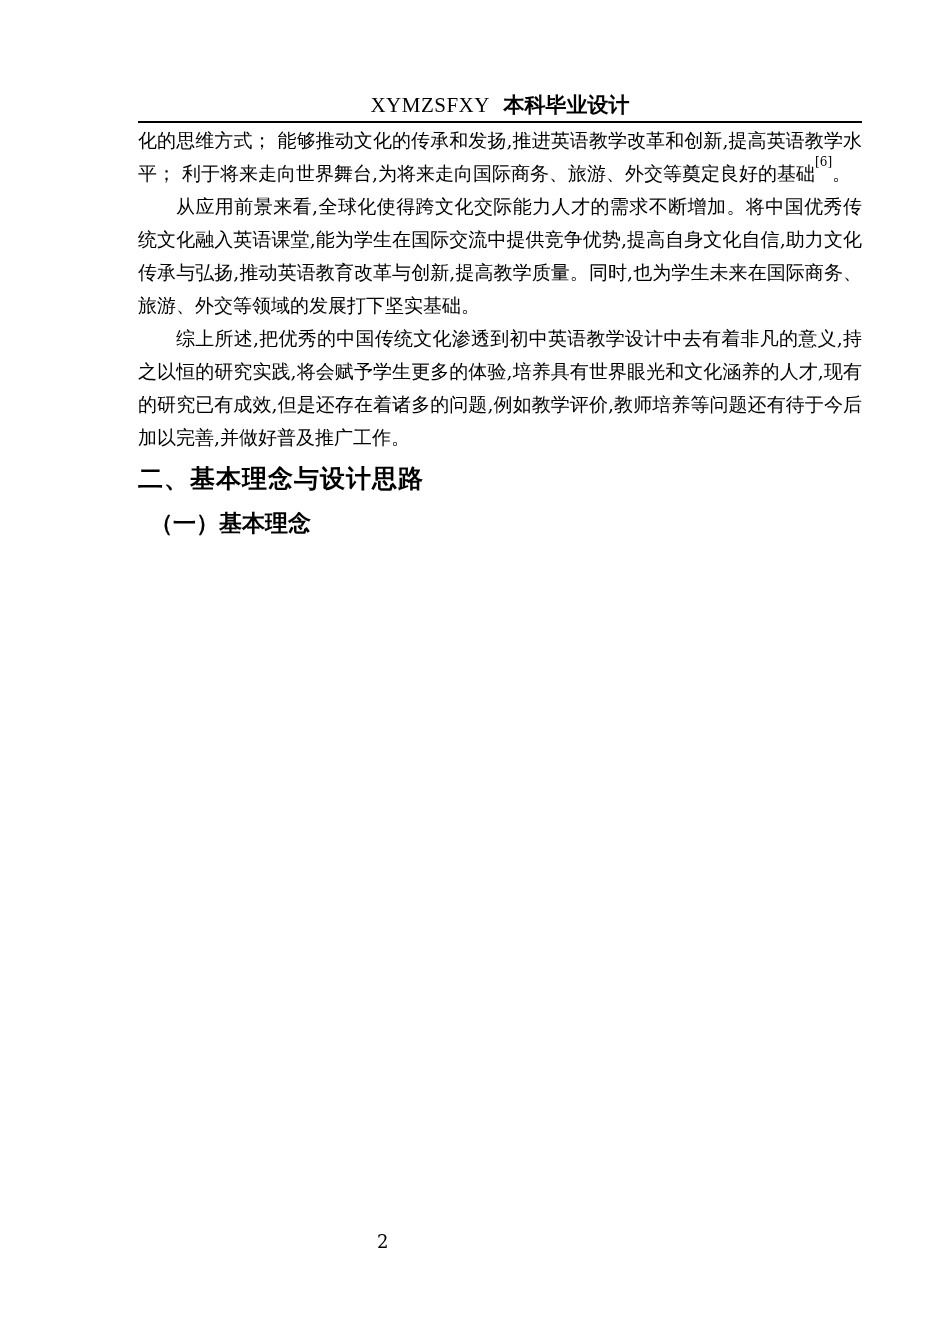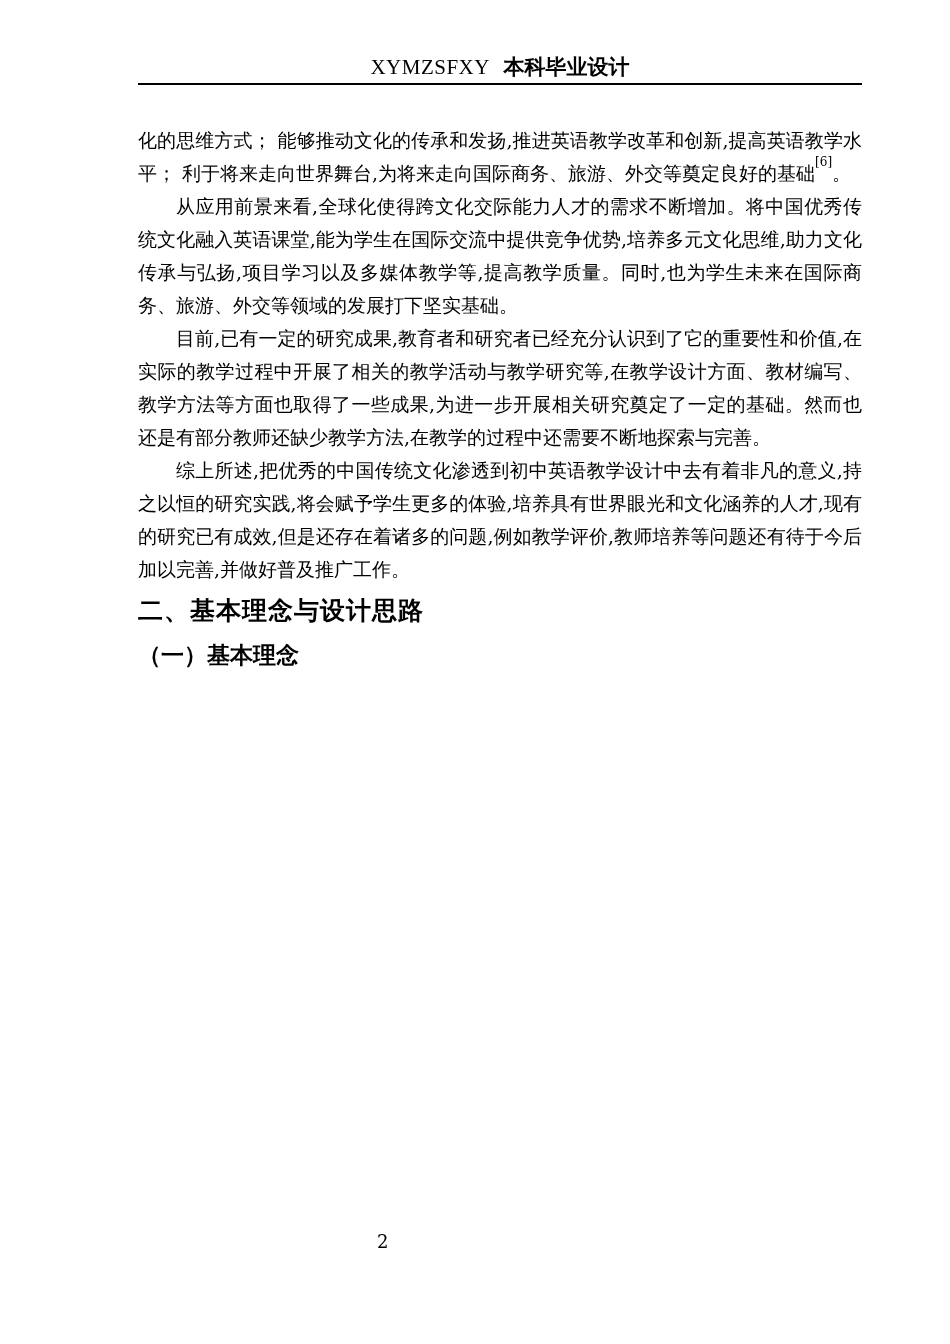--- a/index.html
+++ b/index.html
@@ -11,21 +11,21 @@
     background: #ffffff;
     color: #000000;
     font-family: "DejaVu Serif", "Liberation Serif", serif;
     overflow: hidden;
   }
   .page-header {
     position: absolute;
     top: 0;
     left: 138px;
     width: 724px;
-    padding-top: 56px;
+    padding-top: 94px;
   }
   .header-title {
     text-align: center;
     font-size: 21px;
     line-height: 22px;
     white-space: nowrap;
   }
   .header-title .en {
     font-family: "Liberation Serif", "DejaVu Serif", serif;
     letter-spacing: 0.5px;
@@ -67,20 +67,21 @@
     text-align: left;
   }
   .h3 {
     font-family: "DejaVu Sans", "Liberation Sans", sans-serif;
     font-weight: 700;
     font-size: 23px;
     line-height: 32px;
     margin-top: 10px;
     margin-bottom: 6px;
     text-align: left;
+    margin-left: 12px;
   }
   .page-footer {
     position: absolute;
     top: 1231px;
     left: 0;
     width: 950px;
     height: 30px;
   }
   .page-number {
     position: absolute;
@@ -100,23 +101,22 @@
       <span class="en">XYMZSFXY</span>
       <span class="zh">本科毕业设计</span>
     </div>
     <div class="header-rule"></div>
   </header>
 
   <main class="page-body">
 
     <p class="para no-indent"><span>化的思维方式； 能够推动文化的传承和发扬,推进英语教学改革和创新,提高英语教学水平； 利于将来走向世界舞台,为将来走向国际商务、旅游、外交等奠定良好的基础</span><sup class="ref">[6]</sup><span>。</span></p>
 
-    <p class="para">从应用前景来看,全球化使得跨文化交际能力人才的需求不断增加。将中国优秀传统文化融入英语课堂,能为学生在国际交流中提供竞争优势,培养多元文化思维,助力文化传承与弘扬,项目学习以及多媒体教学等,提高教学质量。同时,也为学生未来在国际商务、旅游、外交等领域的发展打下坚实基础。</p>
+    <p class="para">从应用前景来看,全球化使得跨文化交际能力人才的需求不断增加。将中国优秀传统文化融入英语课堂,能为学生在国际交流中提供竞争优势,提高自身文化自信,助力文化传承与弘扬,推动英语教育改革与创新,提高教学质量。同时,也为学生未来在国际商务、旅游、外交等领域的发展打下坚实基础。</p>
 
-    <p class="para">目前,已有一定的研究成果,教育者和研究者已经充分认识到了它的重要性和价值,在实际的教学过程中开展了相关的教学活动与教学研究等,在教学设计方面、教材编写、教学方法等方面也取得了一些成果,为进一步开展相关研究奠定了一定的基础。然而也还是有部分教师还缺少教学方法,在教学的过程中还需要不断地探索与完善。</p>
 
 
     <p class="para">综上所述,把优秀的中国传统文化渗透到初中英语教学设计中去有着非凡的意义,持之以恒的研究实践,将会赋予学生更多的体验,培养具有世界眼光和文化涵养的人才,现有的研究已有成效,但是还存在着诸多的问题,例如教学评价,教师培养等问题还有待于今后加以完善,并做好普及推广工作。</p>
 
     <h2 class="h2">二、基本理念与设计思路</h2>
 
     <h3 class="h3">（一）基本理念</h3>
 
 
 

